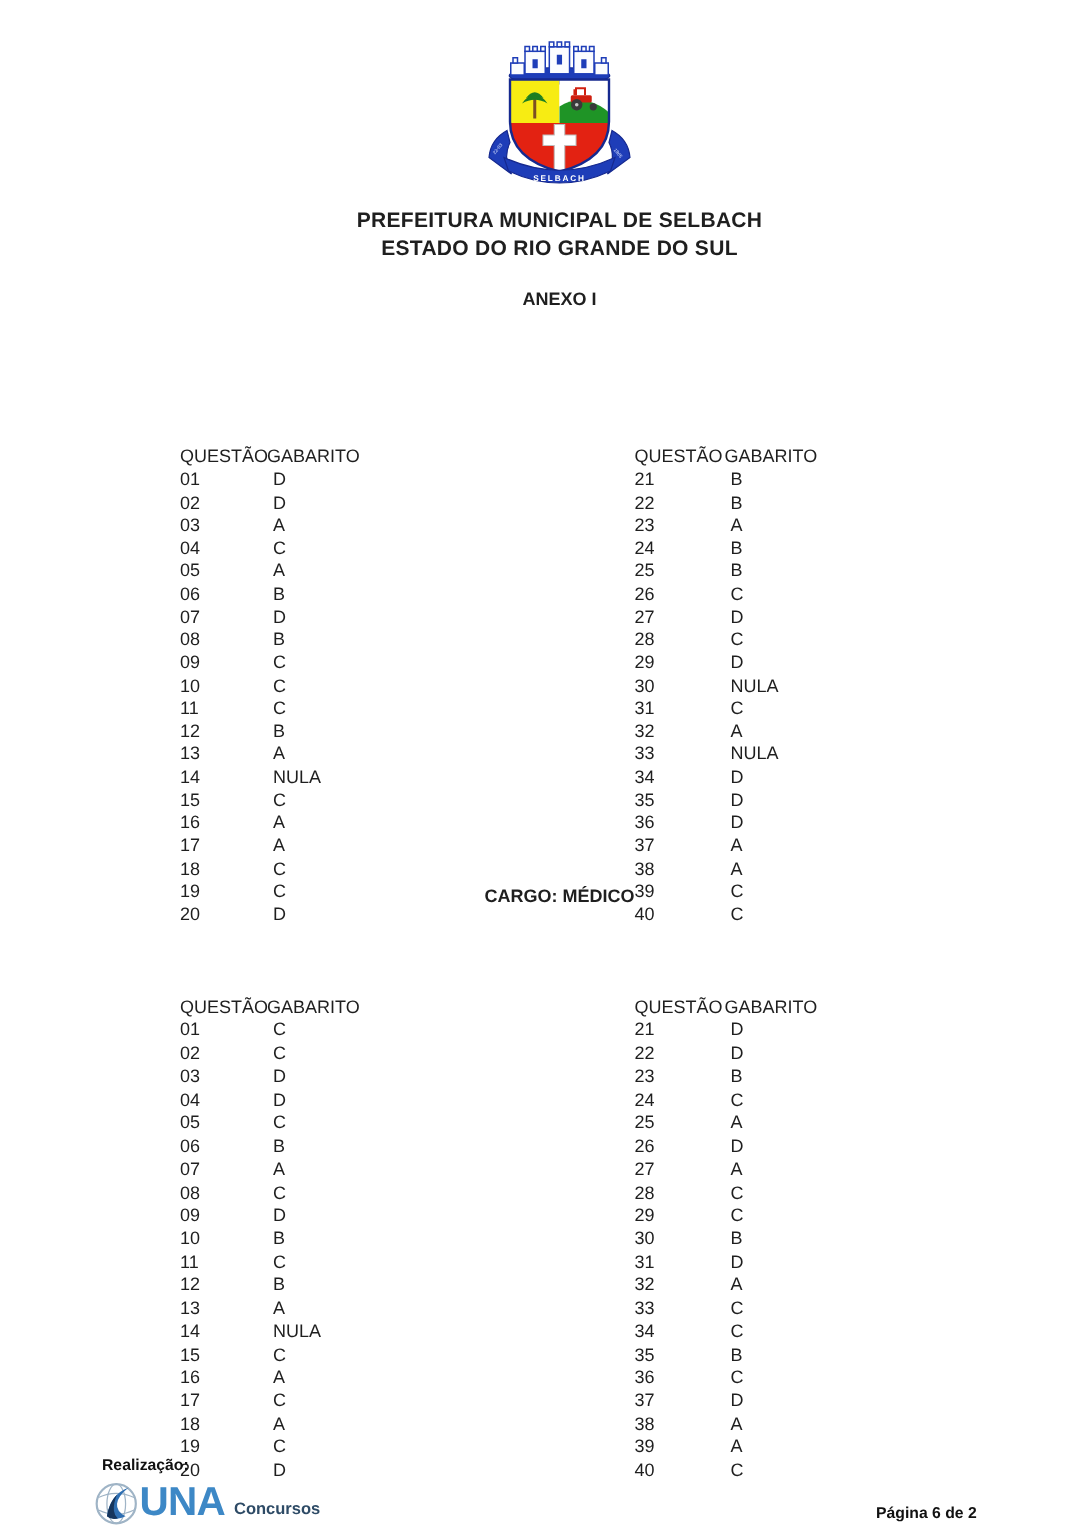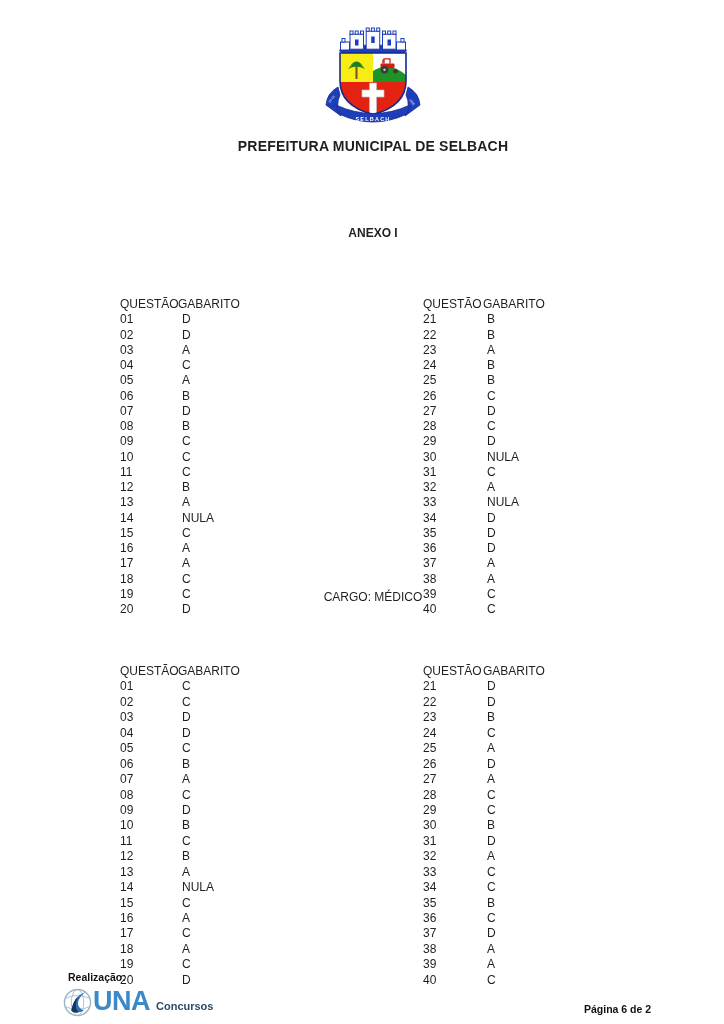--- a/index.html
+++ b/index.html
@@ -2,23 +2,23 @@
 <html><head>
 <meta charset="utf-8">
 <style>
   html,body{margin:0;padding:0;background:#ffffff;}
   .page{
     position:relative;width:724px;height:1024px;background:#ffffff;overflow:hidden;
     font-family:"Liberation Sans",sans-serif;color:#1f1f1f;
   }
   .center-line{position:absolute;left:22px;width:702px;text-align:center;}
   .org-title{top:137px;font-size:14px;font-weight:bold;line-height:19px;letter-spacing:.2px;text-align:center;}
-  .annex{top:192px;font-size:12px;font-weight:bold;margin-top:34px;}
+  .annex{top:192px;font-size:12px;font-weight:bold;}
   .cargo1{top:222px;font-size:12px;font-weight:bold;}
-  .cargo2{top:590px;font-size:12px;font-weight:normal;}
+  .cargo2{top:590px;font-size:12px;font-weight:bold;}
 
   .crest{position:absolute;left:314px;top:21px;width:118px;height:114px;}
 
   .tbl{position:absolute;font-size:12px;color:#1f1f1f;margin-top:43px;}
   .tbl .row{display:flex;}
   .lh1 .row{height:15.25px;line-height:15.25px;}
   .lh2 .row{height:15.45px;line-height:15.45px;}
   .tbl .q{width:58px;flex:none;}
   .tbl.right .q{width:60px;}
   .tbl .a{padding-left:4px;}
@@ -105,20 +105,21 @@
       <path d="M26,32 L92,32 L92,60 Q92,85 59,93.5 Q26,85 26,60 Z" fill="none" stroke="#16298f" stroke-width="1.6"></path>
     </g>
 
     <g>
       <path d="M22,84 Q59,101 96,84 L93,93 Q59,109 25,93 Z" fill="#1e3db8" stroke="#16298f" stroke-width="0.8"></path>
       <text x="59" y="99.5" font-size="5.5" font-weight="bold" letter-spacing="1.2" fill="#ffffff" text-anchor="middle">SELBACH</text>
     </g>
   </svg>
 
   <div class="center-line org-title" style="top:137px">PREFEITURA MUNICIPAL DE SELBACH</div>
+  <div class="center-line org-title" style="top:156px">ESTADO DO RIO GRANDE DO SUL</div>
   <div class="center-line annex">ANEXO I</div>
   <div class="center-line cargo2">CARGO: MÉDICO</div>
 
   <div class="tbl lh1" id="t1L">
     <div class="row head">
       <span class="q">QUESTÃO</span>
       <span class="ah">GABARITO</span>
     </div>
     <div>
         <div class="row">

